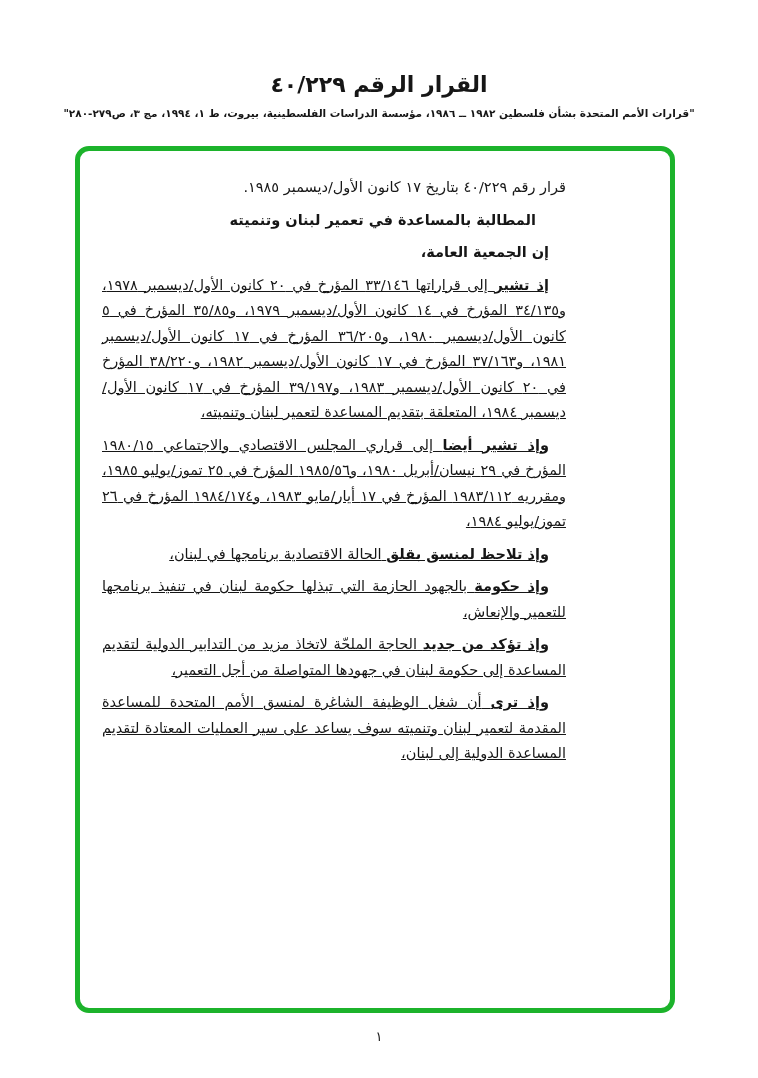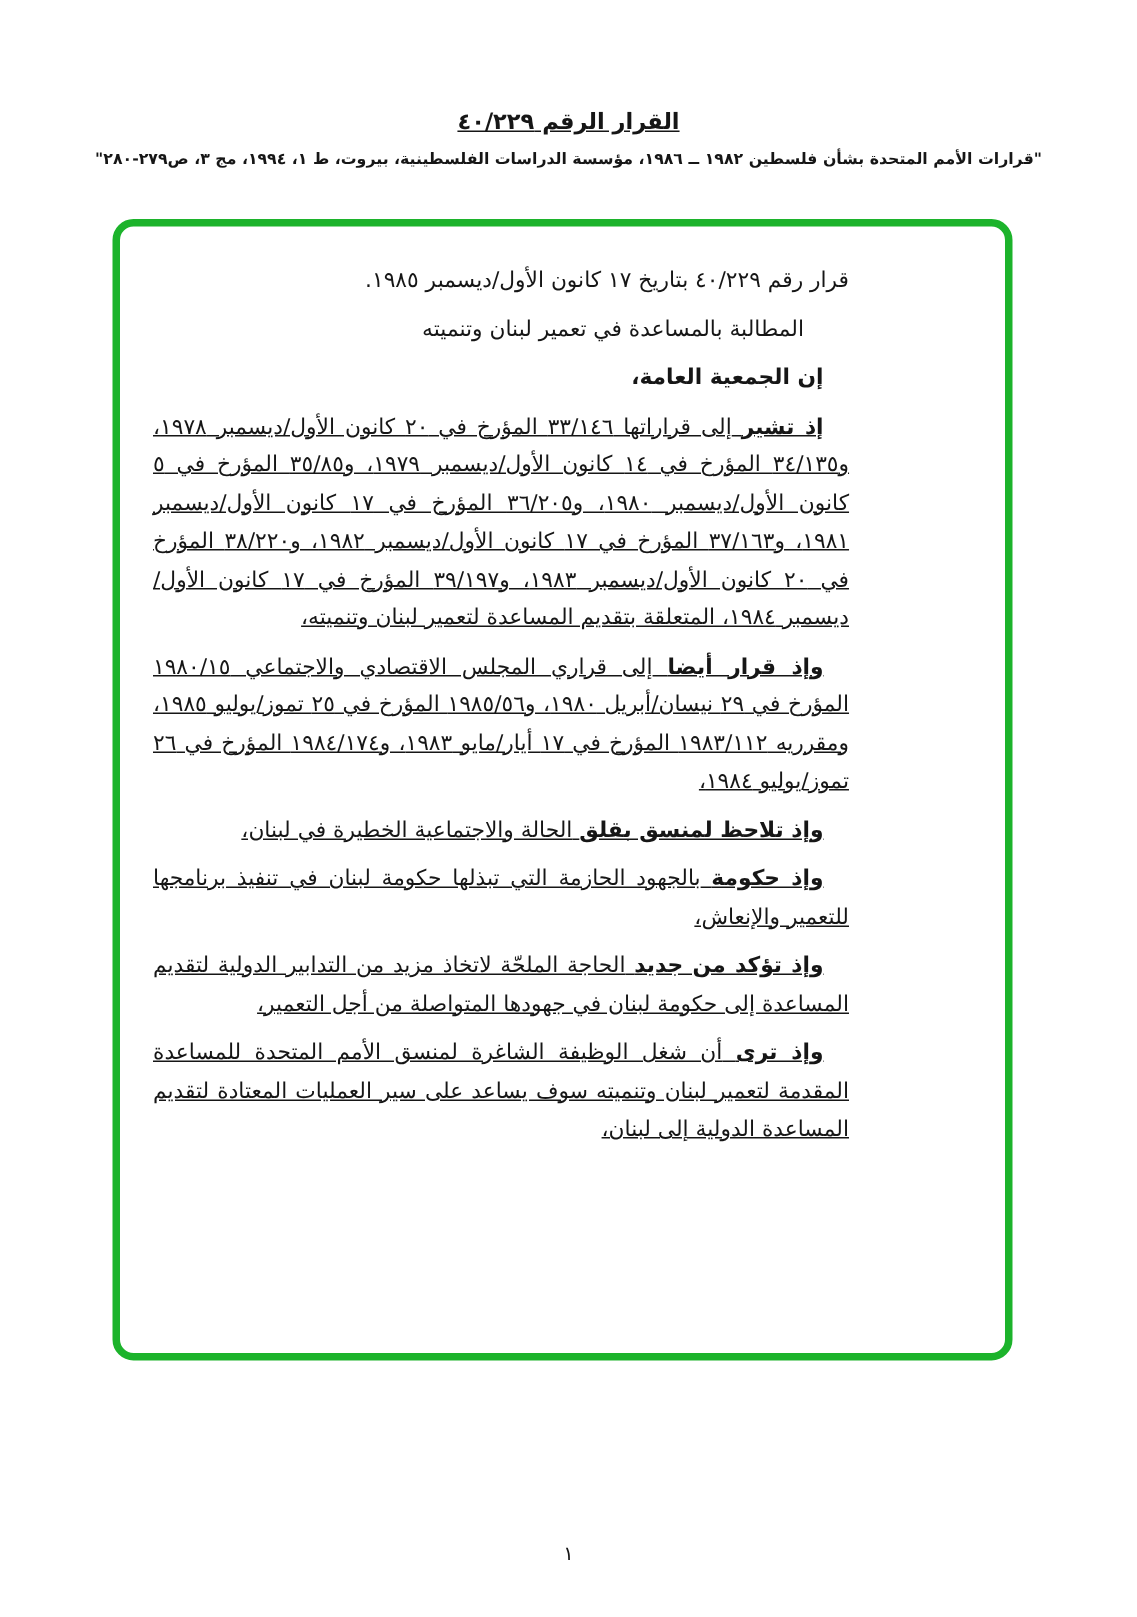--- a/index.html
+++ b/index.html
@@ -18,55 +18,54 @@
     direction: rtl;
     overflow: hidden;
   }
   
   .header {
     padding-top: 72px;
     text-align: center;
   }
   .title {
     margin: 0 0 9px 0;
-    font-size: 15px;
+    font-size: 22px;
     font-weight: bold;
     letter-spacing: 0.2px;
-    text-decoration: underline;
   }
   .citation {
     margin: 0 auto;
     width: 660px;
     font-size: 10.5px;
     font-weight: bold;
     line-height: 14px;
   }
   
   .green-box {
     position: absolute;
     left: 75px;
     top: 146px;
     width: 600px;
-    height: 761px;
+    height: 867px;
     box-sizing: border-box;
     border: 5px solid #1cb32b;
     border-radius: 14px;
     padding: 24px 104px 0 22px;
     background: #ffffff;
   }
   .green-box p {
     margin: 0 0 7px 0;
     font-size: 14.5px;
     line-height: 25.5px;
   }
   .res-heading {
     text-align: right;
   }
   .res-subtitle {
-    font-weight: normal;
+    font-weight: bold;
     text-align: right;
     text-indent: 30px;
   }
   .res-opening {
     font-weight: bold;
     text-indent: 17px;
   }
   .para {
     text-align: justify;
     text-indent: 17px;
@@ -98,24 +97,24 @@
   <div class="green-box">
 
     <p class="res-heading">قرار رقم ٤٠/٢٢٩ بتاريخ ١٧ كانون الأول/ديسمبر ١٩٨٥.</p>
 
     <p class="res-subtitle">المطالبة بالمساعدة في تعمير لبنان وتنميته</p>
 
     <p class="res-opening">إن الجمعية العامة،</p>
 
     <p class="para"><span class="lead">إذ تشير</span> <span>إلى قراراتها ٣٣/١٤٦ المؤرخ في ٢٠ كانون الأول/ديسمبر ١٩٧٨، و٣٤/١٣٥ المؤرخ في ١٤ كانون الأول/ديسمبر ١٩٧٩، و٣٥/٨٥ المؤرخ في ٥ كانون الأول/ديسمبر ١٩٨٠، و٣٦/٢٠٥ المؤرخ في ١٧ كانون الأول/ديسمبر ١٩٨١، و٣٧/١٦٣ المؤرخ في ١٧ كانون الأول/ديسمبر ١٩٨٢، و٣٨/٢٢٠ المؤرخ في ٢٠ كانون الأول/ديسمبر ١٩٨٣، و٣٩/١٩٧ المؤرخ في ١٧ كانون الأول/ديسمبر ١٩٨٤، المتعلقة بتقديم المساعدة لتعمير لبنان وتنميته،</span></p>
 
-    <p class="para"><span class="lead">وإذ قرار أيضا</span> <span>إلى قراري المجلس الاقتصادي والاجتماعي ١٩٨٠/١٥ المؤرخ في ٢٩ نيسان/أبريل ١٩٨٠، و١٩٨٥/٥٦ المؤرخ في ٢٥ تموز/يوليو ١٩٨٥، ومقرريه ١٩٨٣/١١٢ المؤرخ في ١٧ أيار/مايو ١٩٨٣، و١٩٨٤/١٧٤ المؤرخ في ٢٦ تموز/يوليو ١٩٨٤،</span></p>
+    <p class="para"><span class="lead">وإذ تشير أيضا</span> <span>إلى قراري المجلس الاقتصادي والاجتماعي ١٩٨٠/١٥ المؤرخ في ٢٩ نيسان/أبريل ١٩٨٠، و١٩٨٥/٥٦ المؤرخ في ٢٥ تموز/يوليو ١٩٨٥، ومقرريه ١٩٨٣/١١٢ المؤرخ في ١٧ أيار/مايو ١٩٨٣، و١٩٨٤/١٧٤ المؤرخ في ٢٦ تموز/يوليو ١٩٨٤،</span></p>
 
 
-    <p class="para"><span class="lead">وإذ تلاحظ لمنسق بقلق</span> <span>الحالة والاجتماعية الخطيرة في لبنان،</span></p>
+    <p class="para"><span class="lead">وإذ تلاحظ لمنسق بقلق</span> <span>الحالة الاقتصادية برنامجها في لبنان،</span></p>
 
     <p class="para"><span class="lead">وإذ حكومة</span> <span>بالجهود الحازمة التي تبذلها حكومة لبنان في تنفيذ برنامجها للتعمير والإنعاش،</span></p>
 
     <p class="para"><span class="lead">وإذ تؤكد من جديد</span> <span>الحاجة الملحّة لاتخاذ مزيد من التدابير الدولية لتقديم المساعدة إلى حكومة لبنان في جهودها المتواصلة من أجل التعمير،</span></p>
 
     <p class="para"><span class="lead">وإذ ترى</span> <span>أن شغل الوظيفة الشاغرة لمنسق الأمم المتحدة للمساعدة المقدمة لتعمير لبنان وتنميته سوف يساعد على سير العمليات المعتادة لتقديم المساعدة الدولية إلى لبنان،</span></p>
 
   </div>
 
   <div class="footer">

